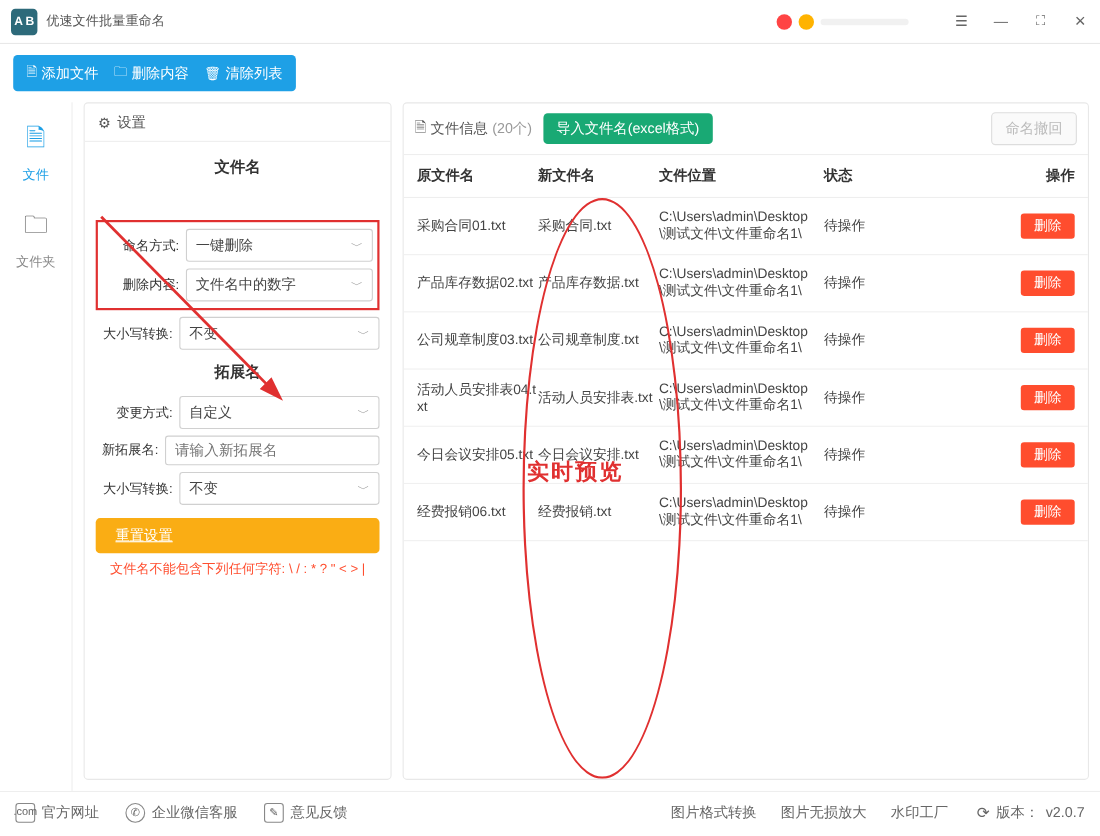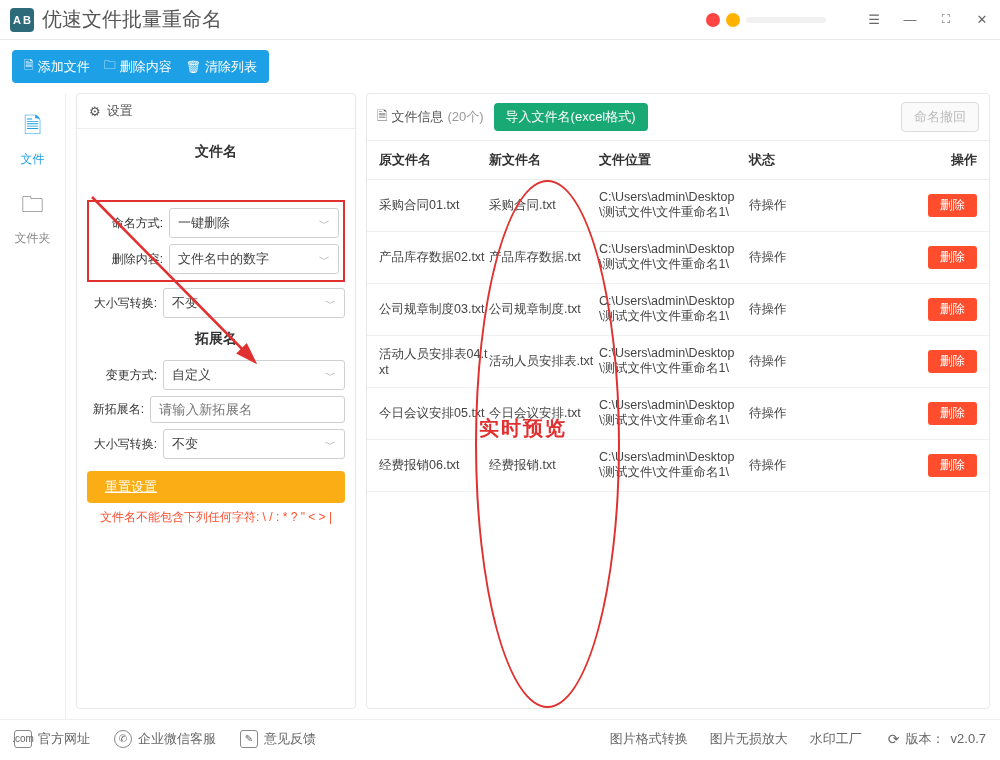--- a/index.html
+++ b/index.html
@@ -1,21 +1,21 @@
 <!DOCTYPE html>
 <html><head>
 <meta charset="utf-8">
 <style>
   * { box-sizing: border-box; margin: 0; padding: 0; }
   body { font-family: "Microsoft YaHei", sans-serif; font-size: 13px; color: #333; background: #fff; width: 1000px; height: 760px; overflow: hidden; }
 
   
   .titlebar { height: 40px; display: flex; align-items: center; border-bottom: 1px solid #e8e8e8; padding: 0 10px; }
   .titlebar .logo { width: 24px; height: 24px; background: #2d6a7a; border-radius: 4px; color: #fff; font-size: 11px; font-weight: bold; display: flex; align-items: center; justify-content: center; margin-right: 8px; }
-  .titlebar .title { flex: 0 0 auto; color: #555; font-size: 20px; }
+  .titlebar .title { flex: 0 0 auto; color: #555; font-size: 12px; }
   .titlebar .spacer { flex: 1; }
   .titlebar .userstrip { display: flex; align-items: center; gap: 6px; margin-right: 40px; color: #ccc; }
   .titlebar .userstrip .dot1 { width: 14px; height: 14px; border-radius: 50%; background: #f44; display:inline-block;}
   .titlebar .userstrip .dot2 { width: 14px; height: 14px; border-radius: 50%; background: #ffb300; display:inline-block;}
   .titlebar .winbtns { display: flex; gap: 20px; color: #666; }
   .titlebar .winbtns span { cursor: pointer; width: 16px; text-align: center; }
 
   
   .toolbar-wrap { padding: 10px 12px; display: flex; align-items: center; }
   .toolbar { background: #1ea0e6; color: #fff; border-radius: 4px; display: inline-flex; align-items: center; padding: 6px 12px; gap: 14px; }

